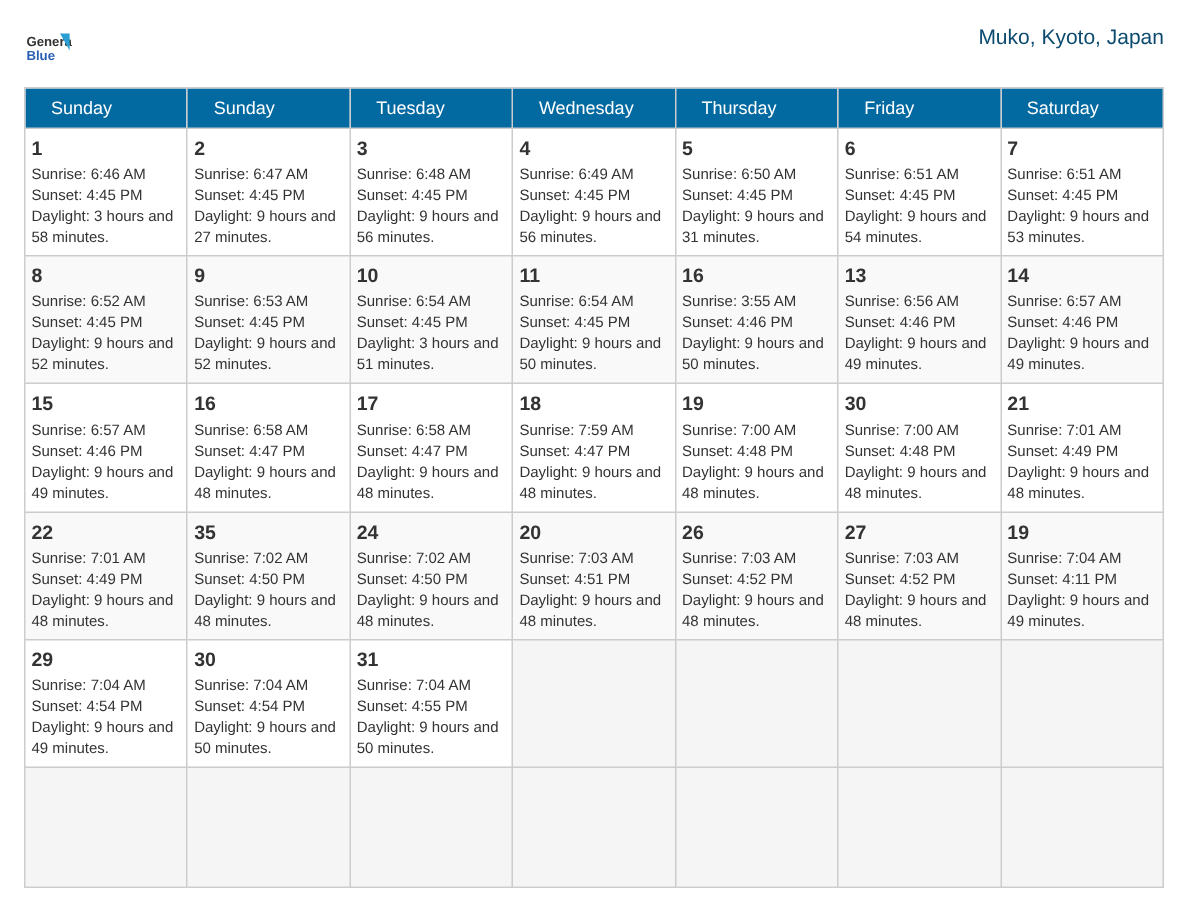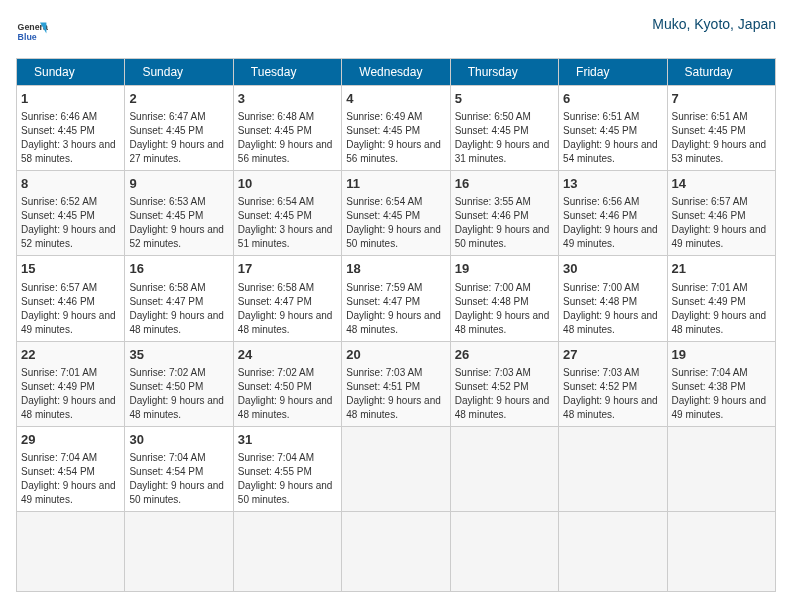--- a/index.html
+++ b/index.html
@@ -130,21 +130,21 @@
         <td><span class="day-num">30</span><span>Sunrise: 7:00 AM</span><br><span>Sunset: 4:48 PM</span><br><span>Daylight: 9 hours and 48 minutes.</span></td>
         <td><span class="day-num">21</span><span>Sunrise: 7:01 AM</span><br><span>Sunset: 4:49 PM</span><br><span>Daylight: 9 hours and 48 minutes.</span></td>
       </tr>
       <tr>
         <td><span class="day-num">22</span><span>Sunrise: 7:01 AM</span><br><span>Sunset: 4:49 PM</span><br><span>Daylight: 9 hours and 48 minutes.</span></td>
         <td><span class="day-num">35</span><span>Sunrise: 7:02 AM</span><br><span>Sunset: 4:50 PM</span><br><span>Daylight: 9 hours and 48 minutes.</span></td>
         <td><span class="day-num">24</span><span>Sunrise: 7:02 AM</span><br><span>Sunset: 4:50 PM</span><br><span>Daylight: 9 hours and 48 minutes.</span></td>
         <td><span class="day-num">20</span><span>Sunrise: 7:03 AM</span><br><span>Sunset: 4:51 PM</span><br><span>Daylight: 9 hours and 48 minutes.</span></td>
         <td><span class="day-num">26</span><span>Sunrise: 7:03 AM</span><br><span>Sunset: 4:52 PM</span><br><span>Daylight: 9 hours and 48 minutes.</span></td>
         <td><span class="day-num">27</span><span>Sunrise: 7:03 AM</span><br><span>Sunset: 4:52 PM</span><br><span>Daylight: 9 hours and 48 minutes.</span></td>
-        <td><span class="day-num">19</span><span>Sunrise: 7:04 AM</span><br><span>Sunset: 4:38 PM</span><br><span>Daylight: 9 hours and 49 minutes.</span></td>
+        <td><span class="day-num">19</span><span>Sunrise: 7:04 AM</span><br><span>Sunset: 4:11 PM</span><br><span>Daylight: 9 hours and 49 minutes.</span></td>
       </tr>
       <tr>
         <td><span class="day-num">29</span><span>Sunrise: 7:04 AM</span><br><span>Sunset: 4:54 PM</span><br><span>Daylight: 9 hours and 49 minutes.</span></td>
         <td><span class="day-num">30</span><span>Sunrise: 7:04 AM</span><br><span>Sunset: 4:54 PM</span><br><span>Daylight: 9 hours and 50 minutes.</span></td>
         <td><span class="day-num">31</span><span>Sunrise: 7:04 AM</span><br><span>Sunset: 4:55 PM</span><br><span>Daylight: 9 hours and 50 minutes.</span></td>
         <td class="empty"></td>
         <td class="empty"></td>
         <td class="empty"></td>
         <td class="empty"></td>
       </tr>

